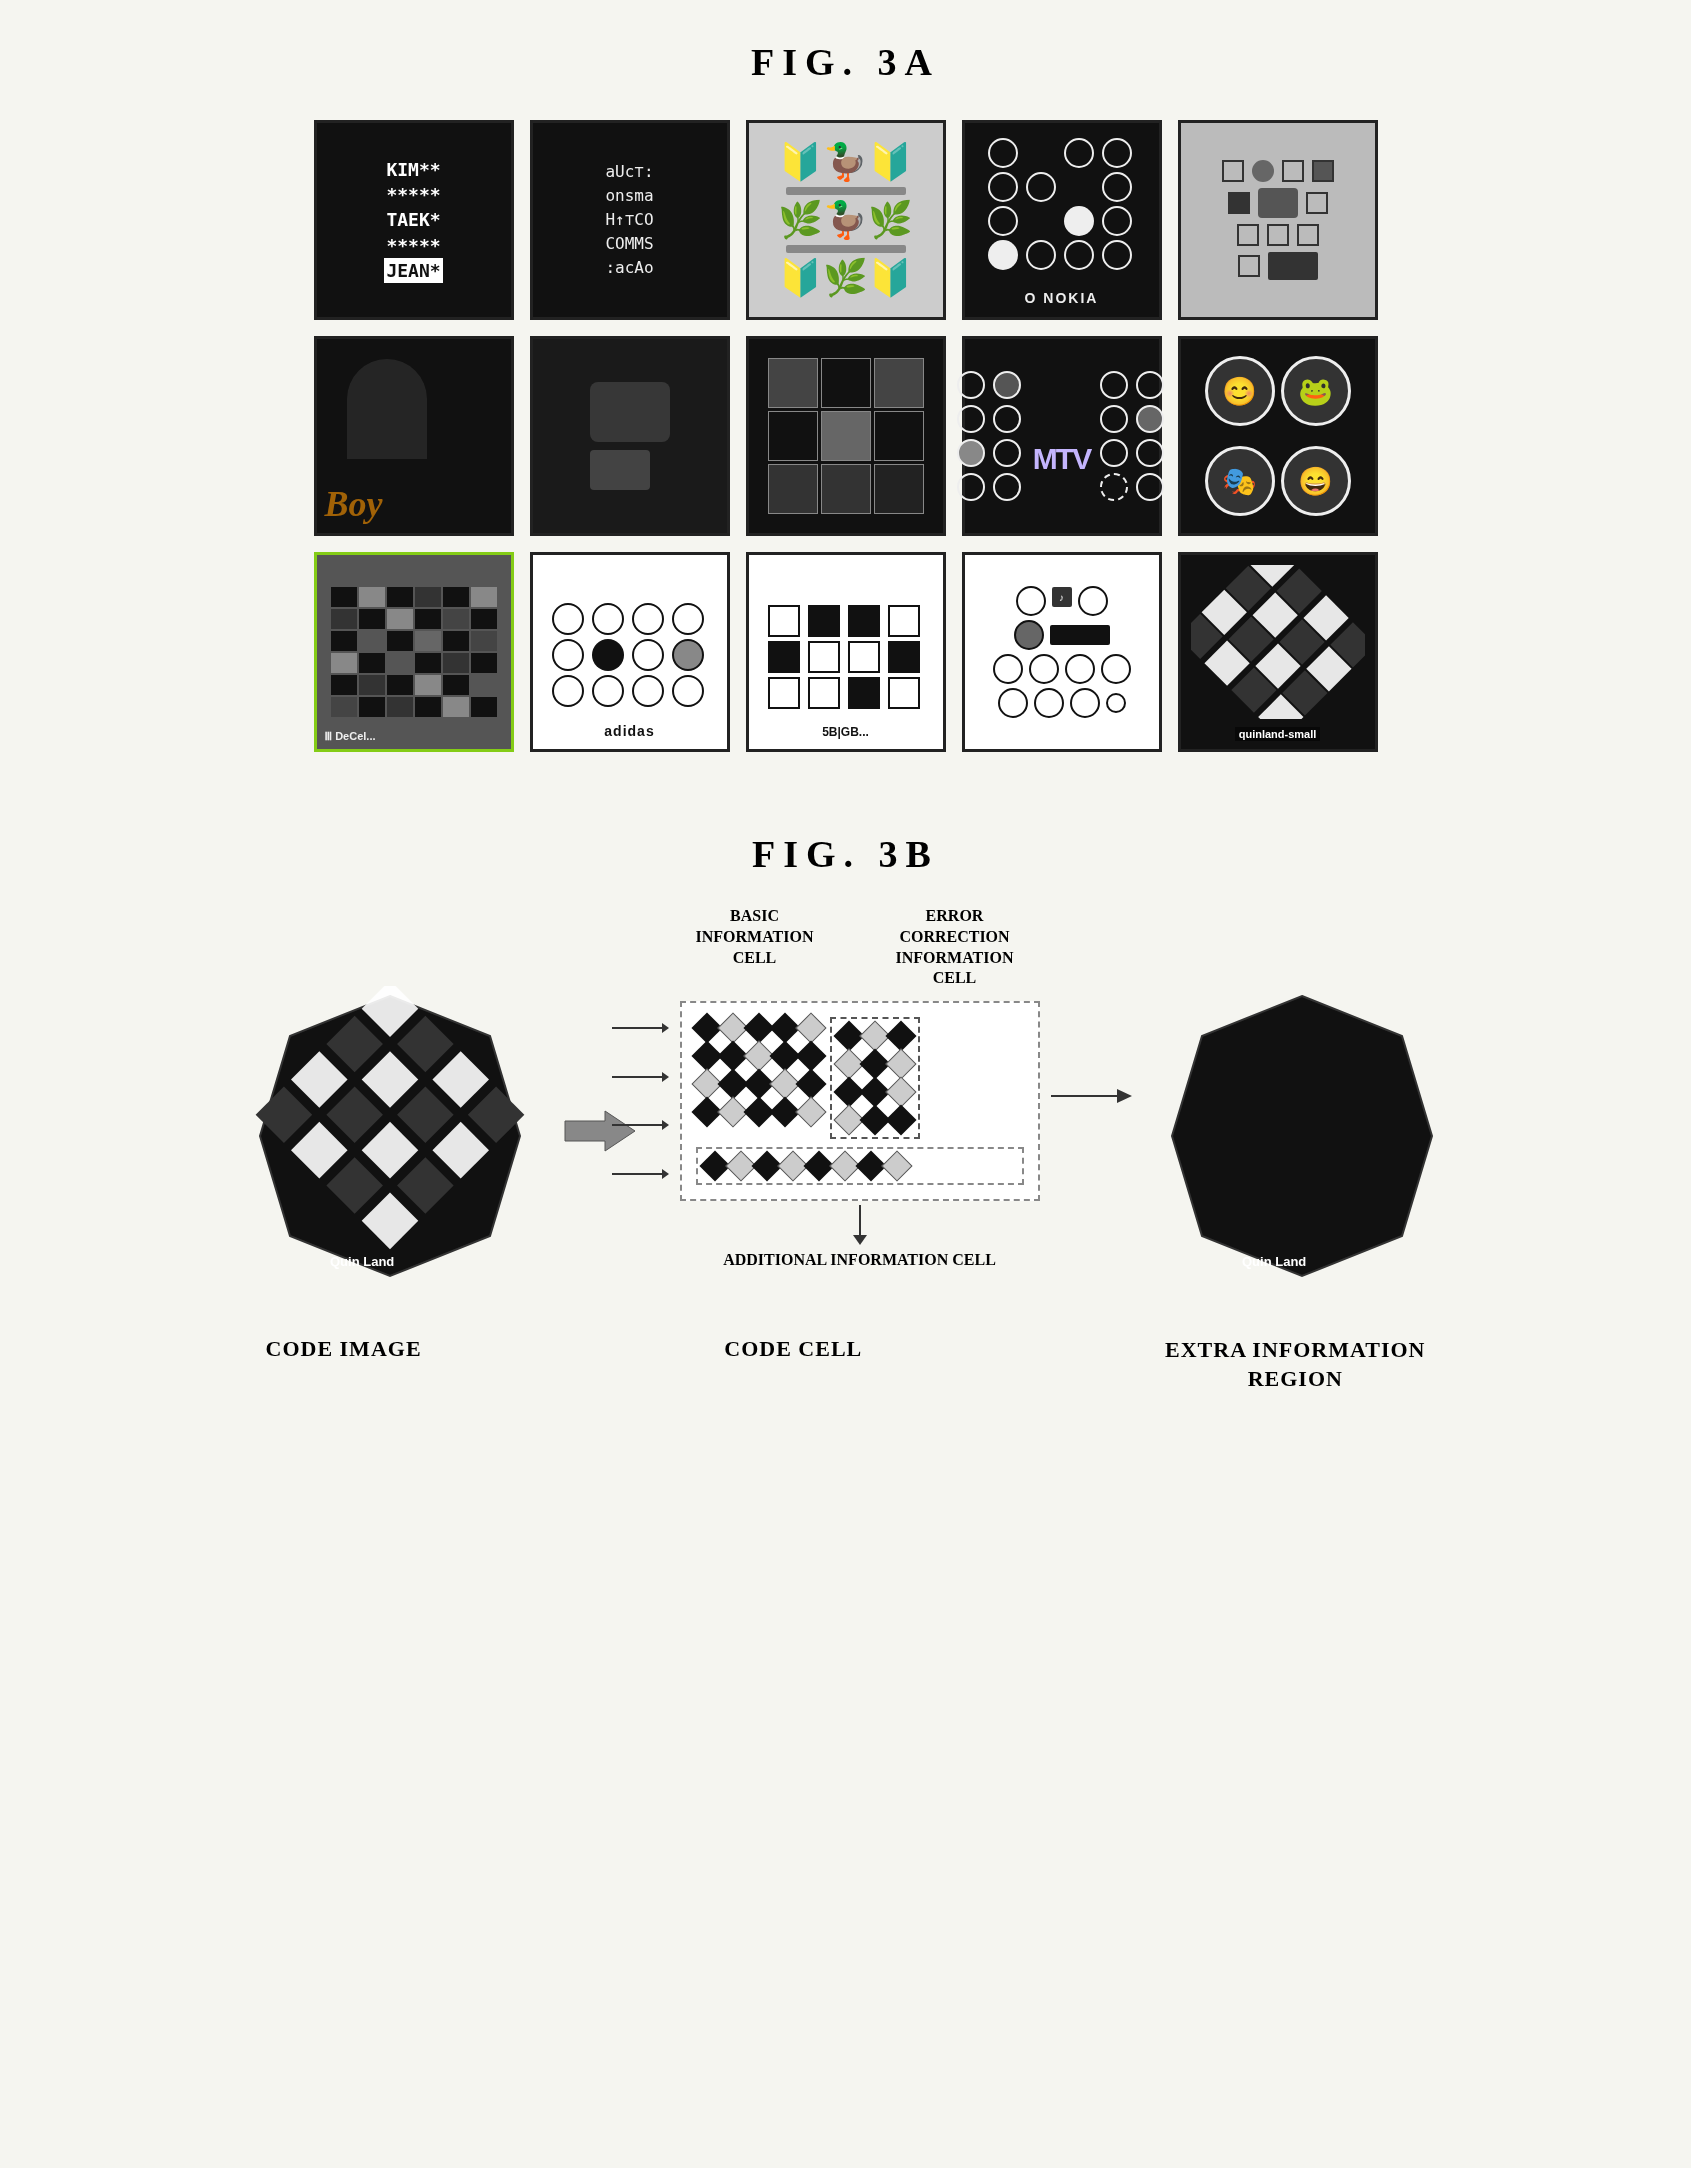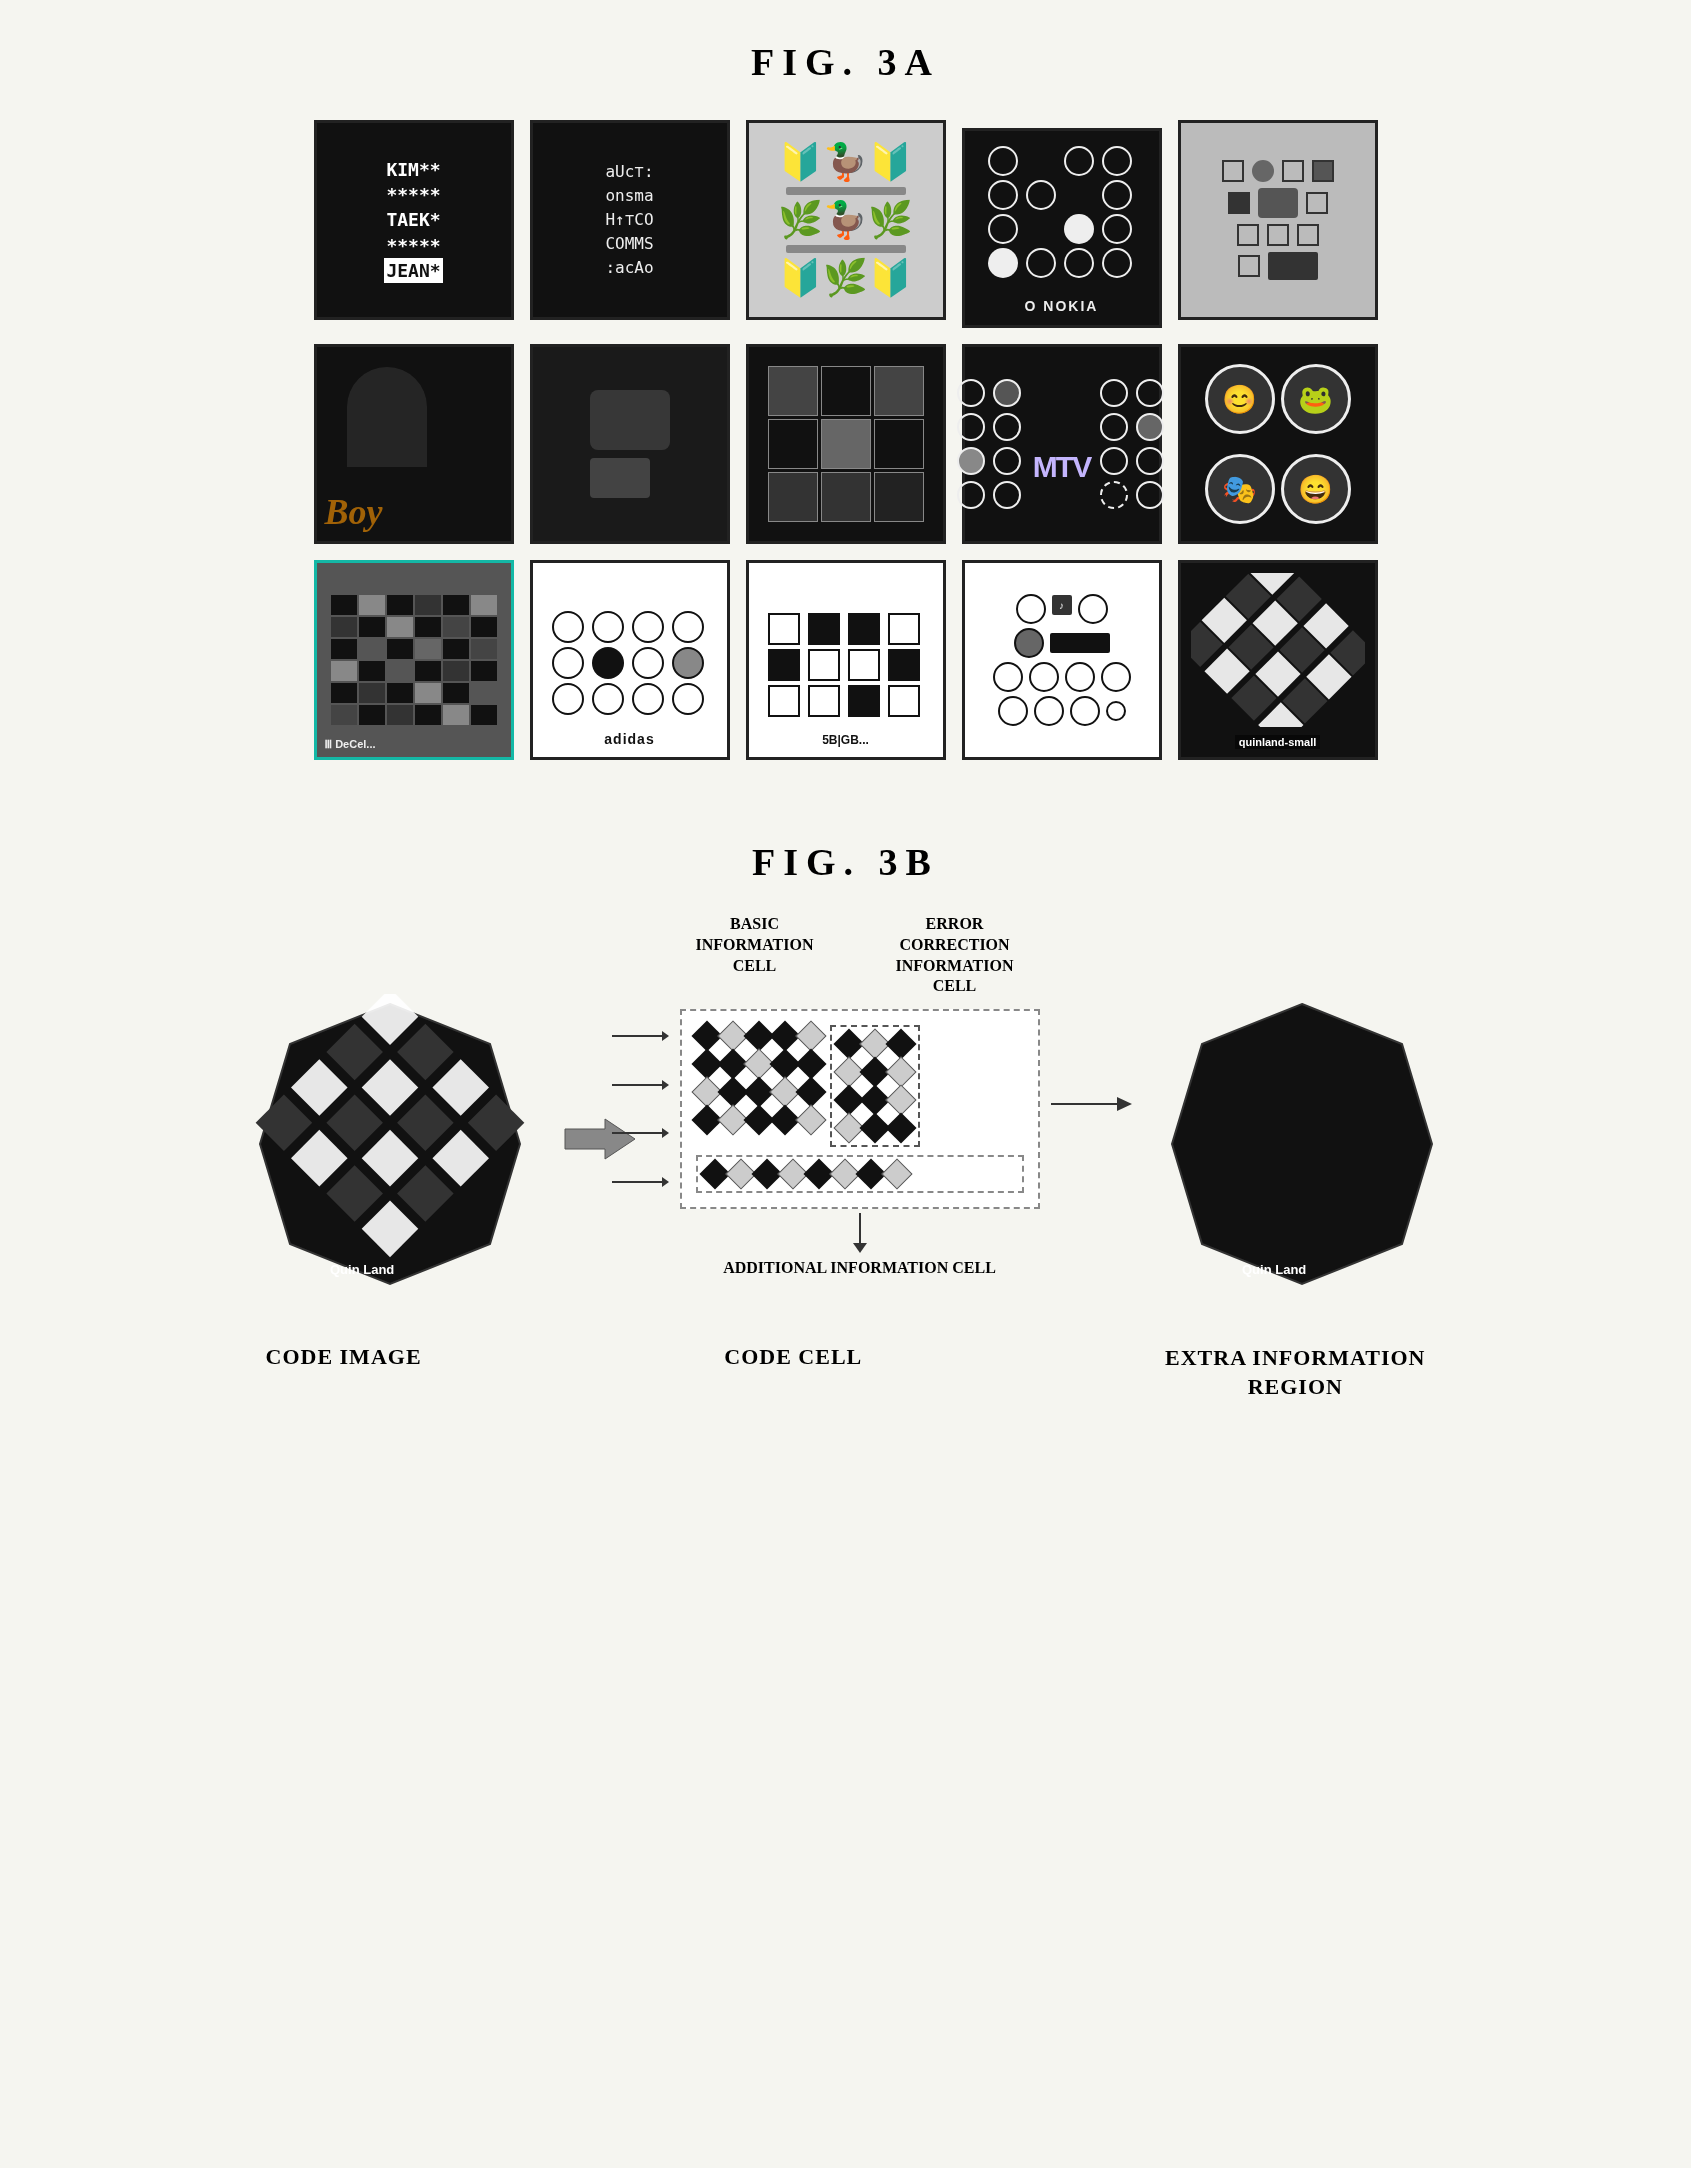--- a/index.html
+++ b/index.html
@@ -40,21 +40,21 @@
     </div>
 
     <div style="width:200px;height:200px;background:#ccc;border:3px solid #222;display:flex;flex-direction:column;align-items:center;justify-content:center;font-size:36px;gap:4px;">
       <div>🔰🦆🔰</div>
       <div style="background:#888;width:120px;height:8px;border-radius:2px;"></div>
       <div>🌿🦆🌿</div>
       <div style="background:#888;width:120px;height:8px;border-radius:2px;"></div>
       <div>🔰🌿🔰</div>
     </div>
 
-    <div style="width:200px;height:200px;background:#111;border:3px solid #222;display:flex;flex-direction:column;align-items:center;justify-content:center;gap:16px;margin-top:8px;">
+    <div style="width:200px;height:200px;background:#111;border:3px solid #222;display:flex;flex-direction:column;align-items:center;justify-content:center;gap:16px;">
       <div style="display:grid;grid-template-columns:repeat(4,34px);gap:4px;padding:4px;">
 
         <div style="width:30px;height:30px;border-radius:50%;border:2px solid #eee;background:transparent;"></div>
         <div style="width:30px;height:30px;"></div>
         <div style="width:30px;height:30px;border-radius:50%;border:2px solid #eee;background:transparent;"></div>
         <div style="width:30px;height:30px;border-radius:50%;border:2px solid #eee;background:transparent;"></div>
 
         <div style="width:30px;height:30px;border-radius:50%;border:2px solid #eee;background:transparent;"></div>
         <div style="width:30px;height:30px;border-radius:50%;border:2px solid #eee;background:transparent;"></div>
         <div style="width:30px;height:30px;"></div>
@@ -154,21 +154,21 @@
       <div style="width:70px;height:70px;border-radius:50%;border:3px solid #eee;background:#333;display:flex;align-items:center;justify-content:center;font-size:28px;">😊</div>
       <div style="width:70px;height:70px;border-radius:50%;border:3px solid #eee;background:#333;display:flex;align-items:center;justify-content:center;font-size:28px;">🐸</div>
       <div style="width:70px;height:70px;border-radius:50%;border:3px solid #eee;background:#333;display:flex;align-items:center;justify-content:center;font-size:28px;">🎭</div>
       <div style="width:70px;height:70px;border-radius:50%;border:3px solid #eee;background:#333;display:flex;align-items:center;justify-content:center;font-size:28px;">😄</div>
     </div>
 
   </div>
 
   <div style="display:flex;flex-direction:row;gap:16px;">
 
-    <div style="width:200px;height:200px;background:#555;border:3px solid #14b8a6;display:flex;flex-direction:column;align-items:center;justify-content:center;gap:2px;padding:6px;position:relative;">
+    <div style="width:200px;height:200px;background:#555;border:3px solid #84cc16;display:flex;flex-direction:column;align-items:center;justify-content:center;gap:2px;padding:6px;position:relative;">
       <div style="display:grid;grid-template-columns:repeat(6,26px);gap:2px;">
         <div style="background:#111;height:20px;"></div>
           <div style="background:#888;height:20px;"></div>
           <div style="background:#111;height:20px;"></div>
           <div style="background:#333;height:20px;"></div>
           <div style="background:#111;height:20px;"></div>
           <div style="background:#888;height:20px;"></div>
         <div style="background:#333;height:20px;"></div>
           <div style="background:#111;height:20px;"></div>
           <div style="background:#888;height:20px;"></div>

